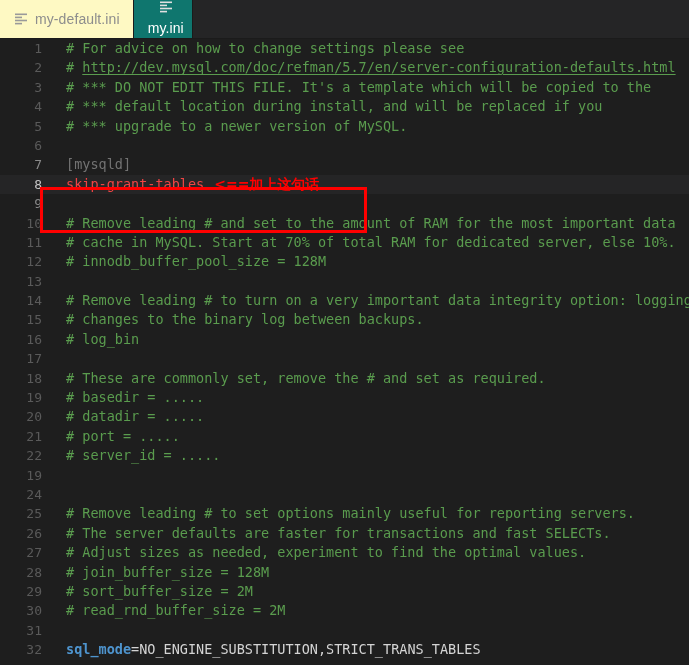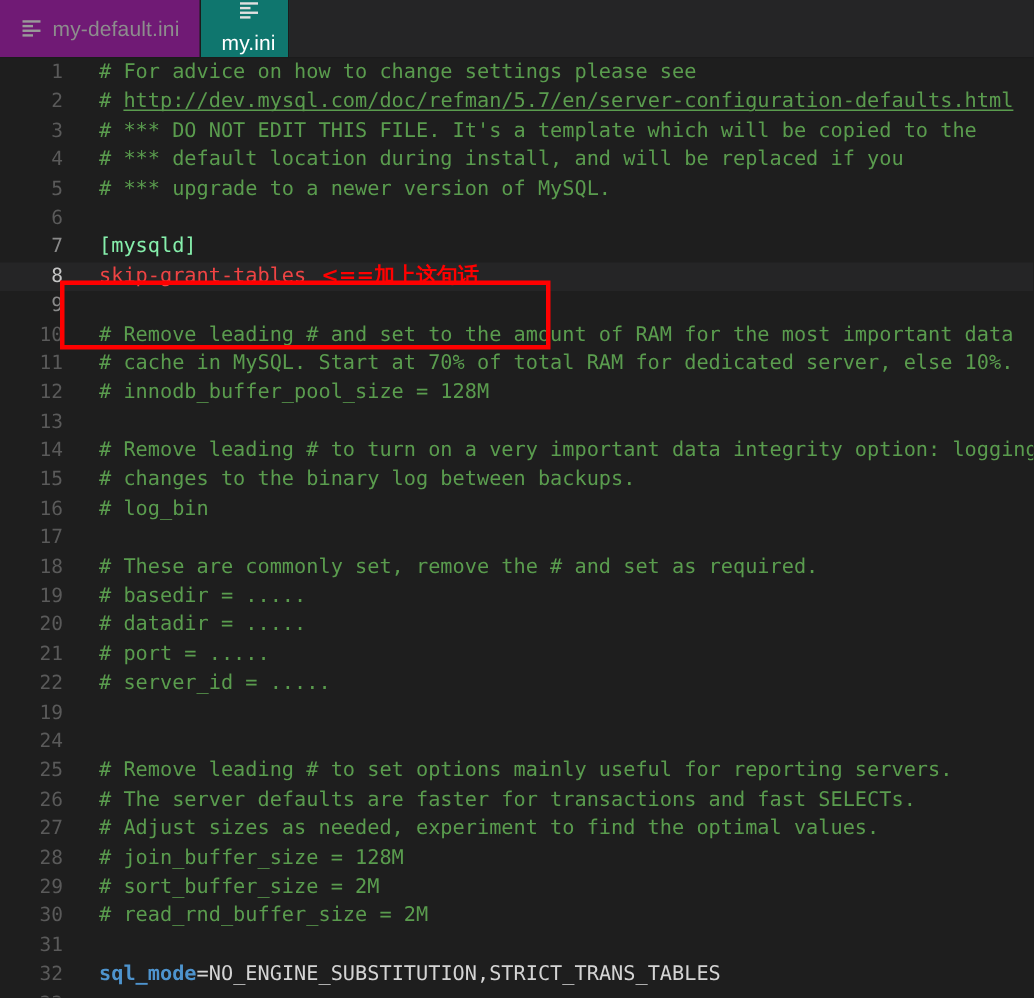--- a/index.html
+++ b/index.html
@@ -33,21 +33,21 @@
     box-sizing: border-box;
   }
   .tab {
     display: flex;
     align-items: center;
     gap: 7px;
     padding: 0 13px 0 14px;
     font-family: "Liberation Sans", sans-serif;
     font-size: 14px;
     letter-spacing: .1px;
-    background: #701a75;
+    background: #fef9c3;
     color: #8d8d8d;
     border-right: 1px solid #1b1b1b;
     box-sizing: border-box;
     cursor: pointer;
     user-select: none;
     white-space: nowrap;
   }
   .tab.active {
     background: #0f766e;
     color: #ffffff;
@@ -110,21 +110,21 @@
   .code-line.near .gutter { color: #8a8a8a; }
   .code-text {
     flex: 1 1 auto;
     padding-left: 24px;
     color: #d4d4d4;
     overflow: hidden;
   }
 
   .tok-comment { color: #5a9c4e; }
   .tok-url { color: #5a9c4e; text-decoration: underline; text-underline-offset: 2px; }
-  .tok-section { color: #86efac; }
+  .tok-section { color: #737373; }
   .tok-plain { color: #ef4444; }
   .tok-key { color: #4e94ce; font-weight: bold; }
   .tok-op { color: #d4d4d4; }
   .tok-value { color: #d4d4d4; }
 
   
   #annotation-text {
     color: #ff0000;
     font-family: "DejaVu Sans", "Liberation Sans", sans-serif;
     font-size: 14px;

